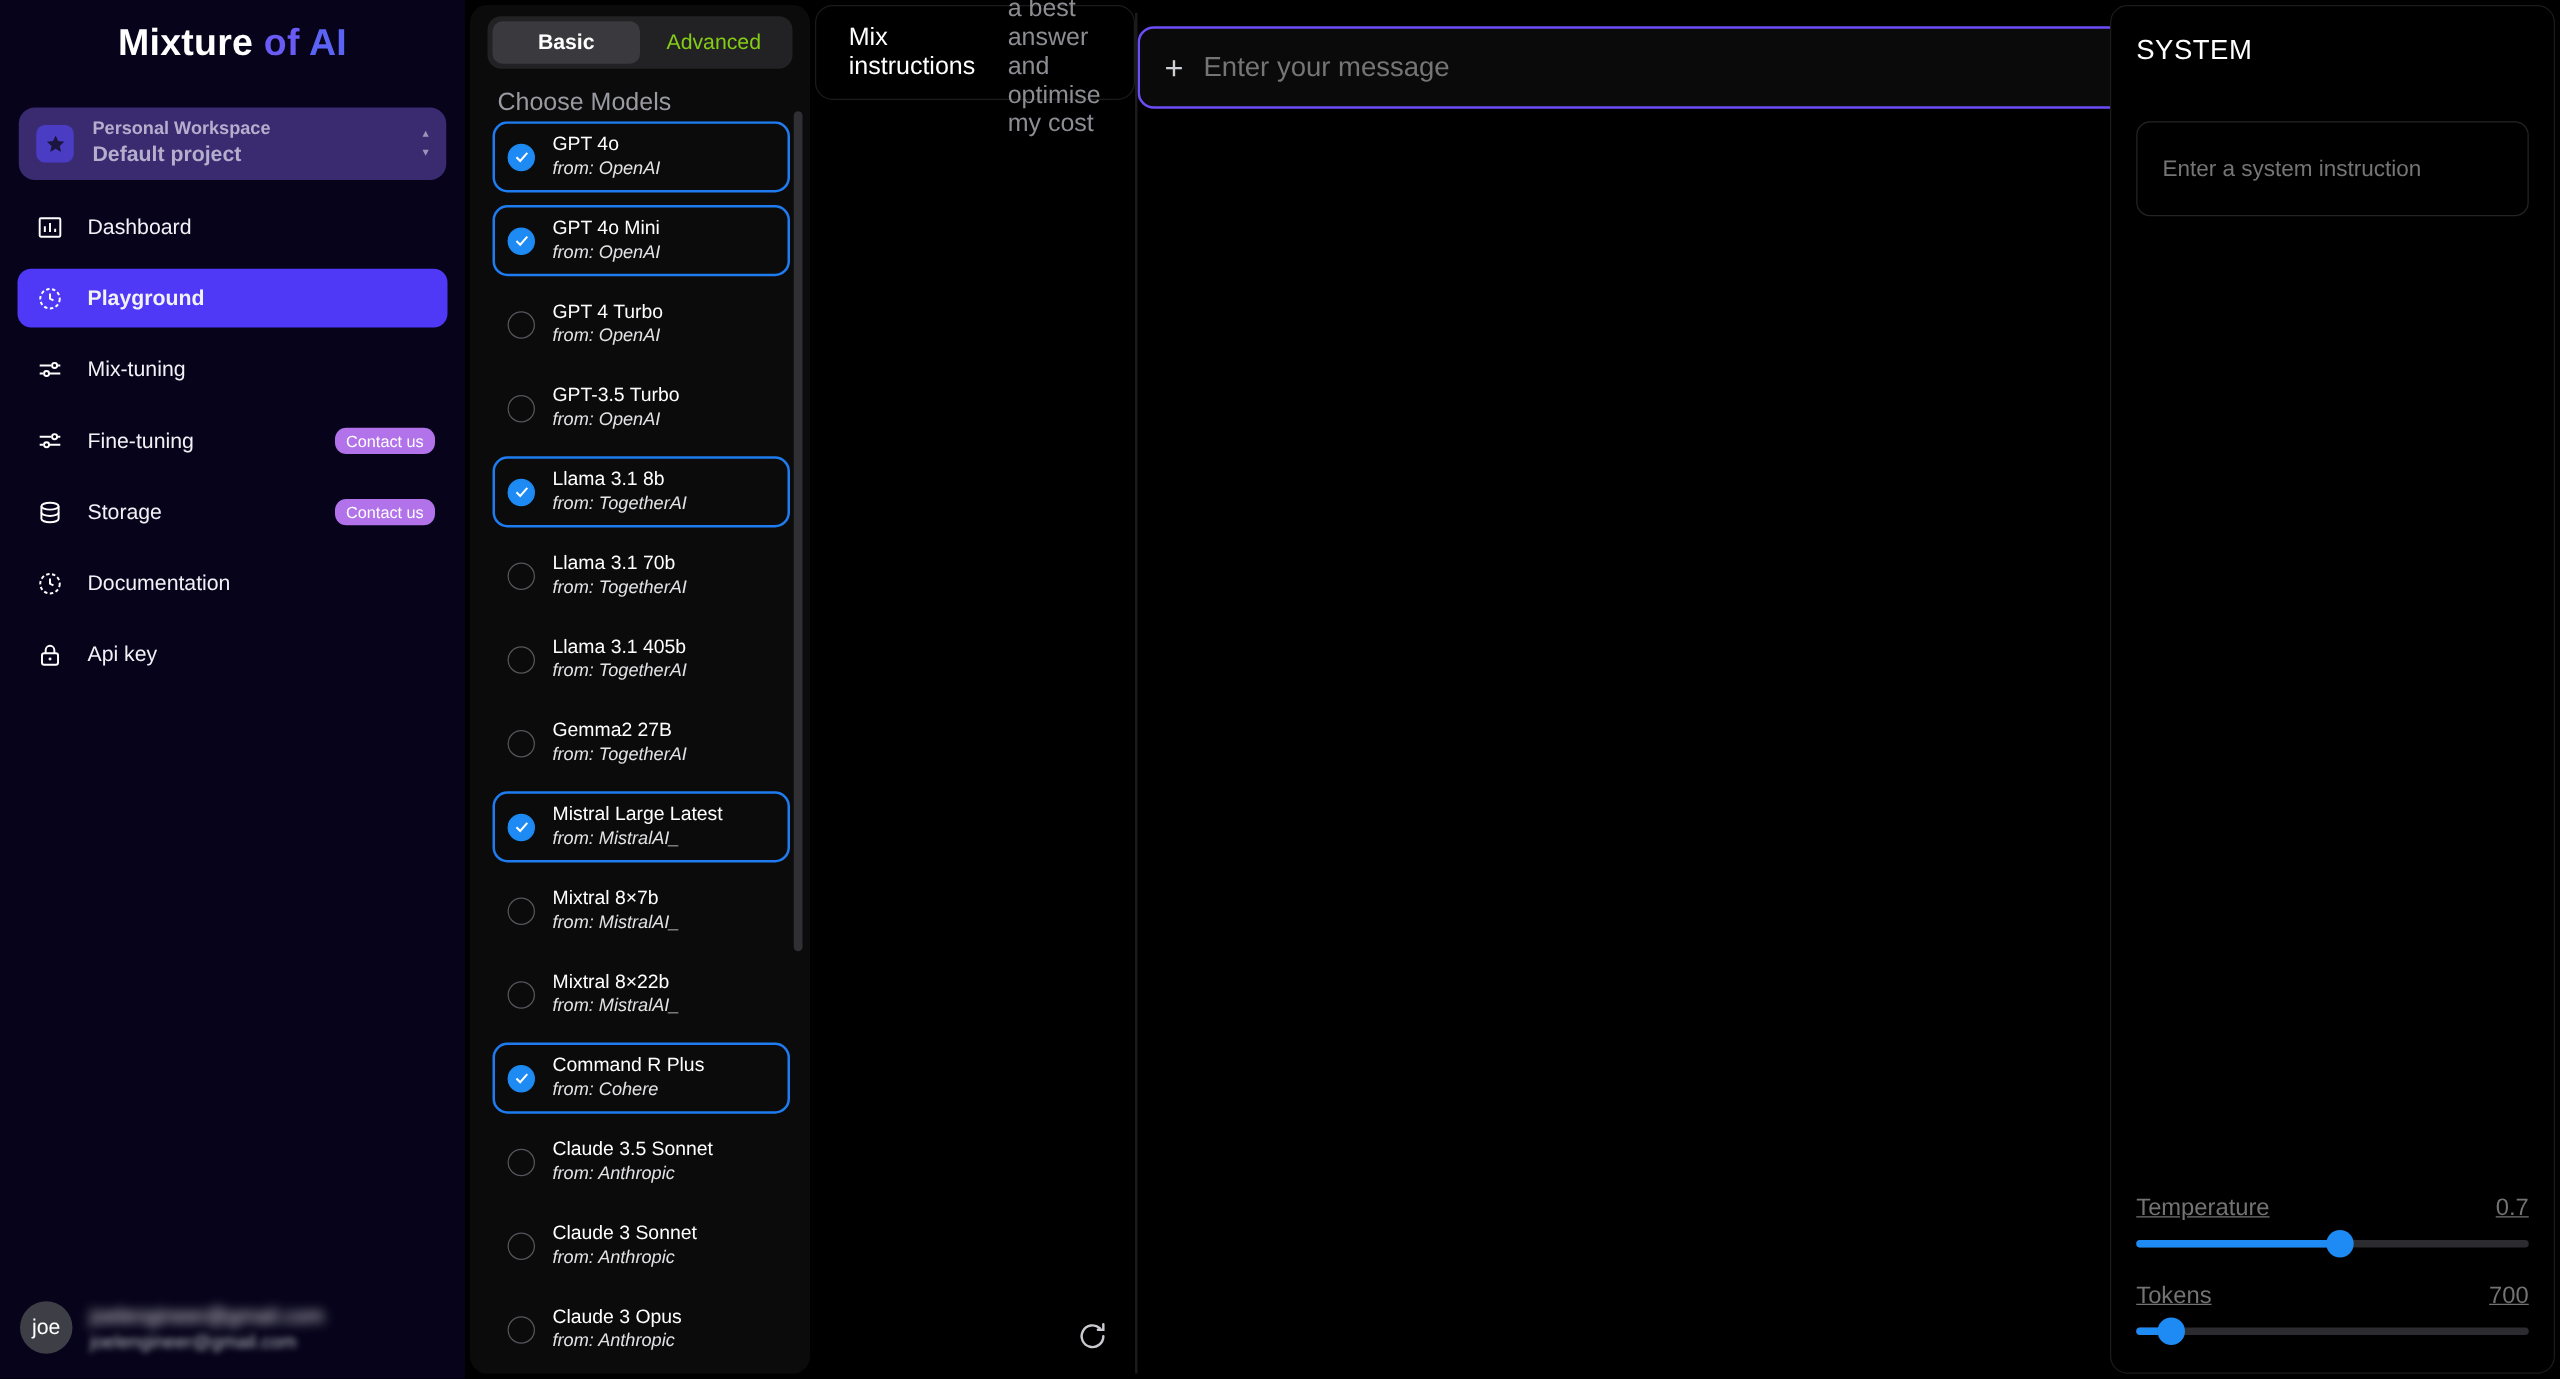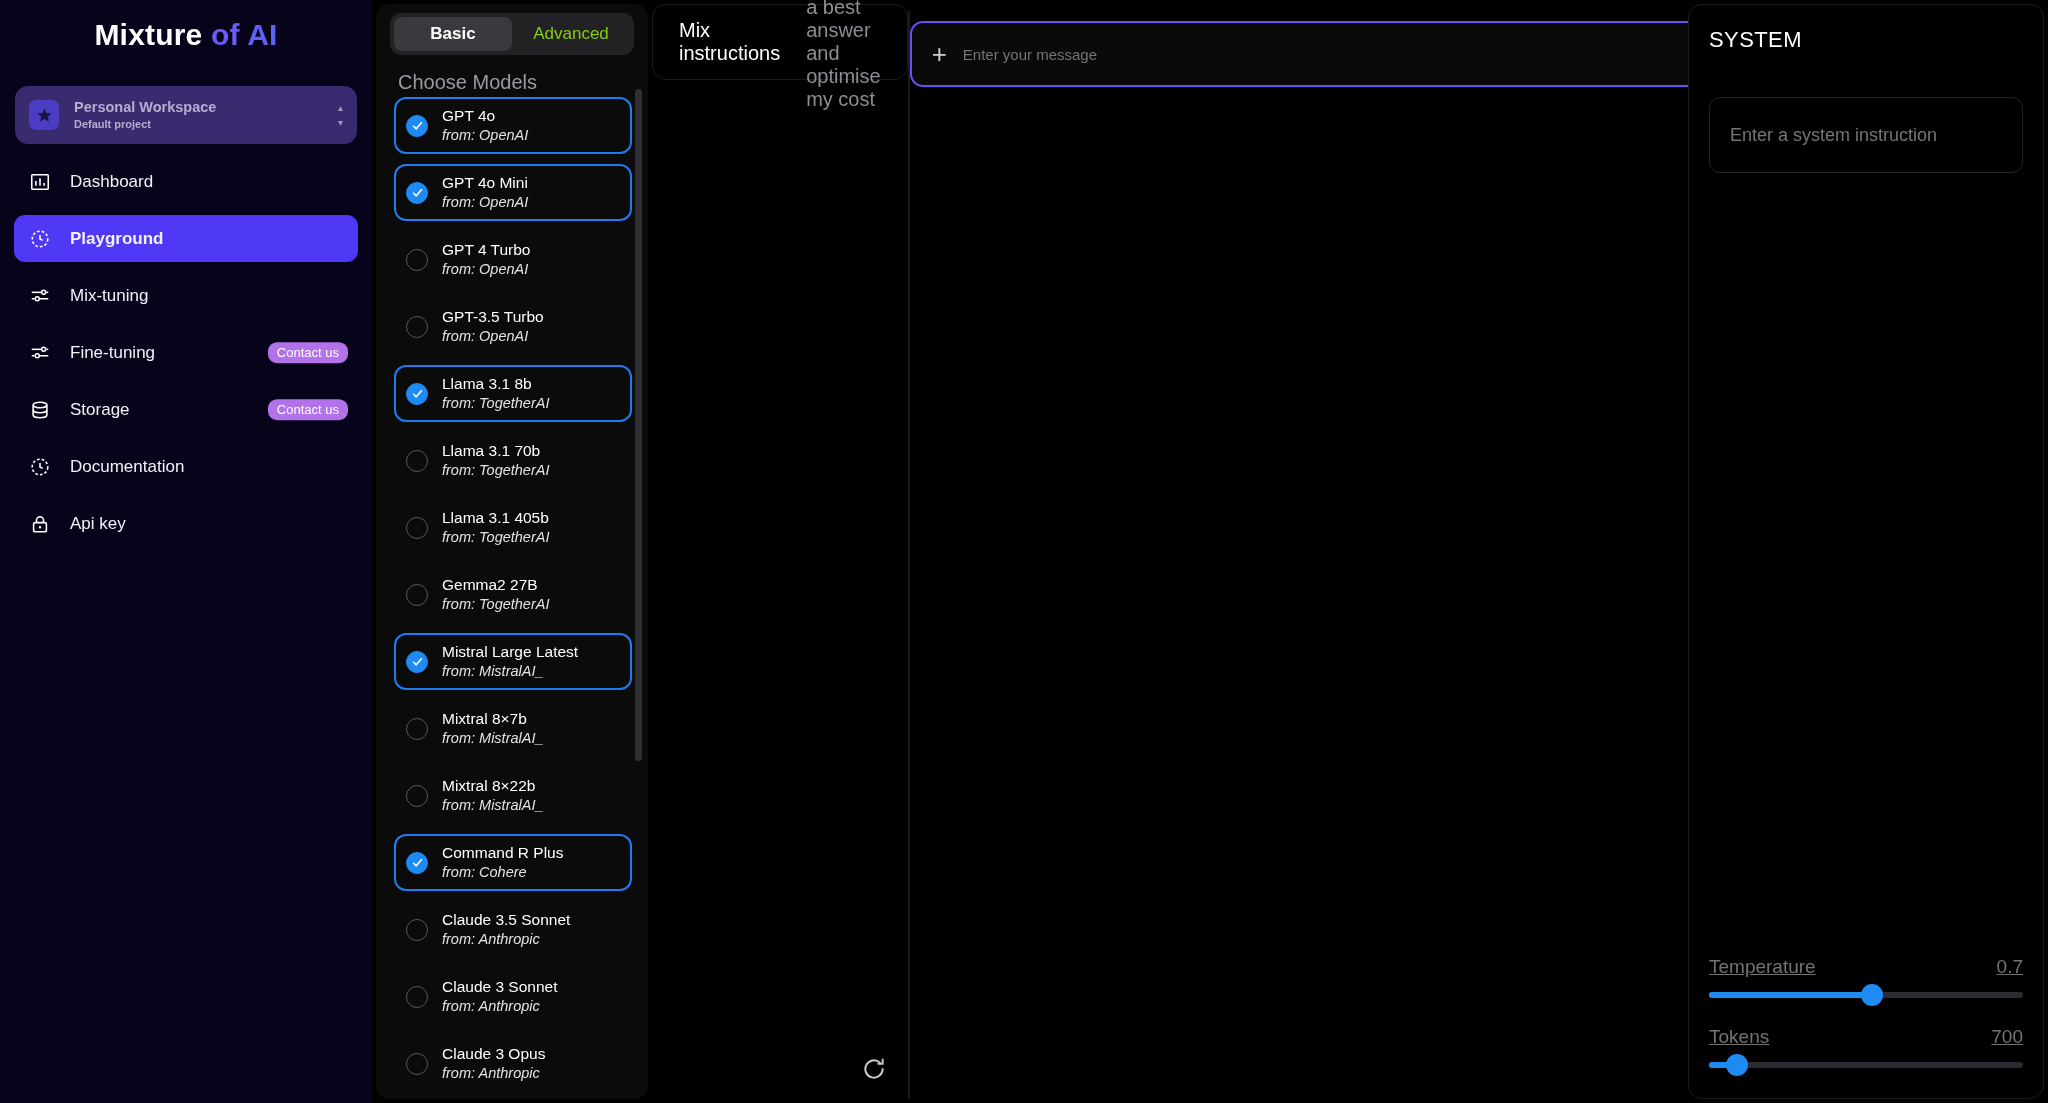--- a/index.html
+++ b/index.html
@@ -42,21 +42,21 @@
   .ws-badge {
     width: 30px; height: 30px;
     background: #4b3cc4;
     border-radius: 7px;
     display: flex; align-items: center; justify-content: center;
     flex: 0 0 30px;
   }
   .ws-badge svg { width: 17px; height: 17px; display:block; }
   .ws-text { margin-left: 15px; line-height: 1.32; }
   .ws-text .l1 { color: #b5aecd; font-size: 14.5px; font-weight: bold; }
-  .ws-text .l2 { color: #b5aecd; font-size: 11px; font-weight: bold; }
+  .ws-text .l2 { color: #b5aecd; font-size: 17px; font-weight: bold; }
   .ws-chev {
     position: absolute; right: 14px; top: 50%; transform: translateY(-50%);
     display: flex; flex-direction: column; gap: 9px; color: #9b93b8;
   }
   .ws-chev span { font-size: 10px; line-height: 6px; }
 
   .navlist { margin-top: 14px; }
   .navitem {
     margin: 0 14px;
     height: 47px;
@@ -213,21 +213,21 @@
     border: 2px solid #6d4df7;
     border-radius: 13px;
     background: #0a0a0a;
     display: flex; align-items: center;
     padding: 0 10px 0 20px;
   }
   .plus-icon { color:#cfcfd6; font-size: 26px; line-height: 1; margin-right: 16px; }
   .composer-input {
     flex: 1 1 auto;
     color: #8f8f97;
-    font-size: 15px;
+    font-size: 22px;
     background: transparent; border: none; outline: none;
     font-family: "Liberation Sans", sans-serif;
   }
   .send-btn {
     background: #4f39f6; color:#ffffff;
     border: none; border-radius: 10px;
     height: 42px; padding: 0 18px;
     font-size: 17px; font-weight: bold;
     display:flex; align-items:center; gap:7px;
     font-family: "Liberation Sans", sans-serif;
@@ -389,20 +389,27 @@
           <svg viewBox="0 0 24 24" fill="none" stroke="#fff" stroke-width="1.7">
               <rect x="5" y="10.5" width="14" height="10" rx="2"></rect>
               <path d="M8.2 10.5V7.8a3.8 3.8 0 017.6 0v2.7"></path>
               <circle cx="12" cy="15.5" r="1.3" fill="#fff" stroke="none"></circle>
             </svg>
         </span>
         <span>Api key</span>
       </div>
     </nav>
 
+    <div class="user-row">
+      <div class="avatar">joe</div>
+      <div class="user-meta">
+        <div class="um1">joelengineer@gmail.com</div>
+        <div class="um2">joelengineer@gmail.com</div>
+      </div>
+    </div>
   </aside>
 
   <section class="models-panel">
     <div class="seg">
       <div class="seg-btn on">Basic</div>
       <div class="seg-btn">Advanced</div>
     </div>
     <div class="choose-title">Choose Models</div>
 
     <div class="model-scroll">

